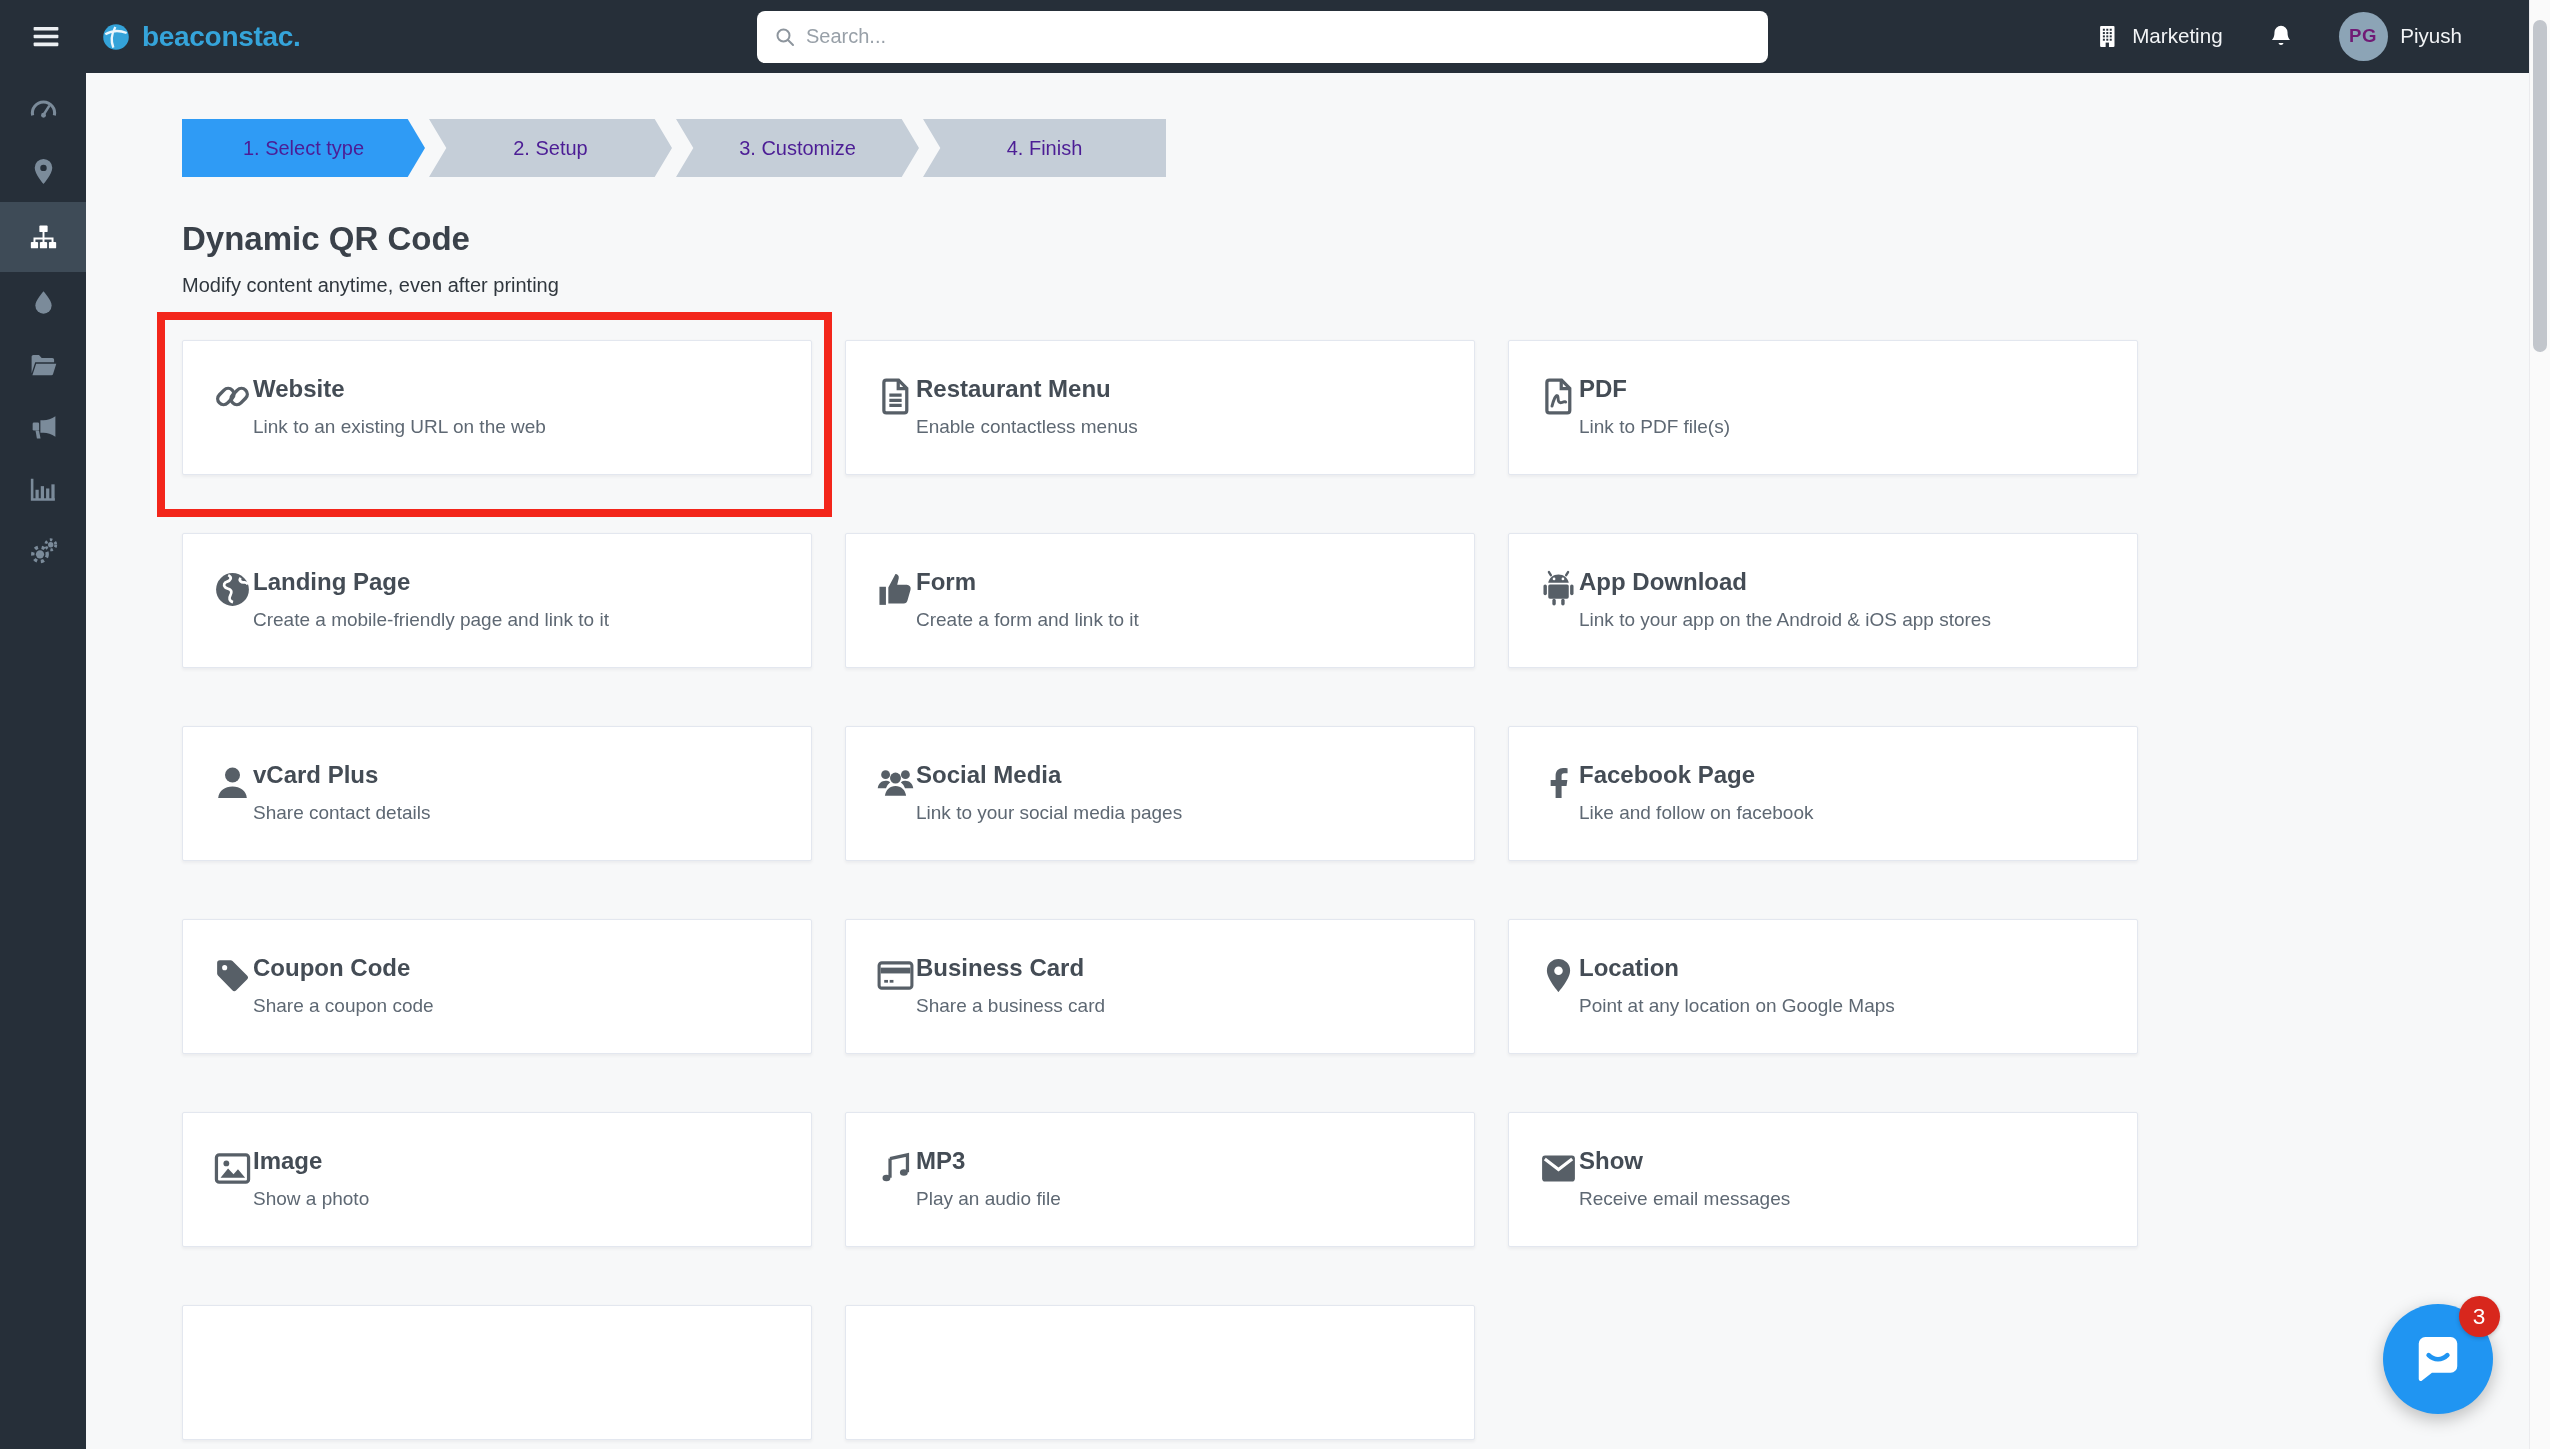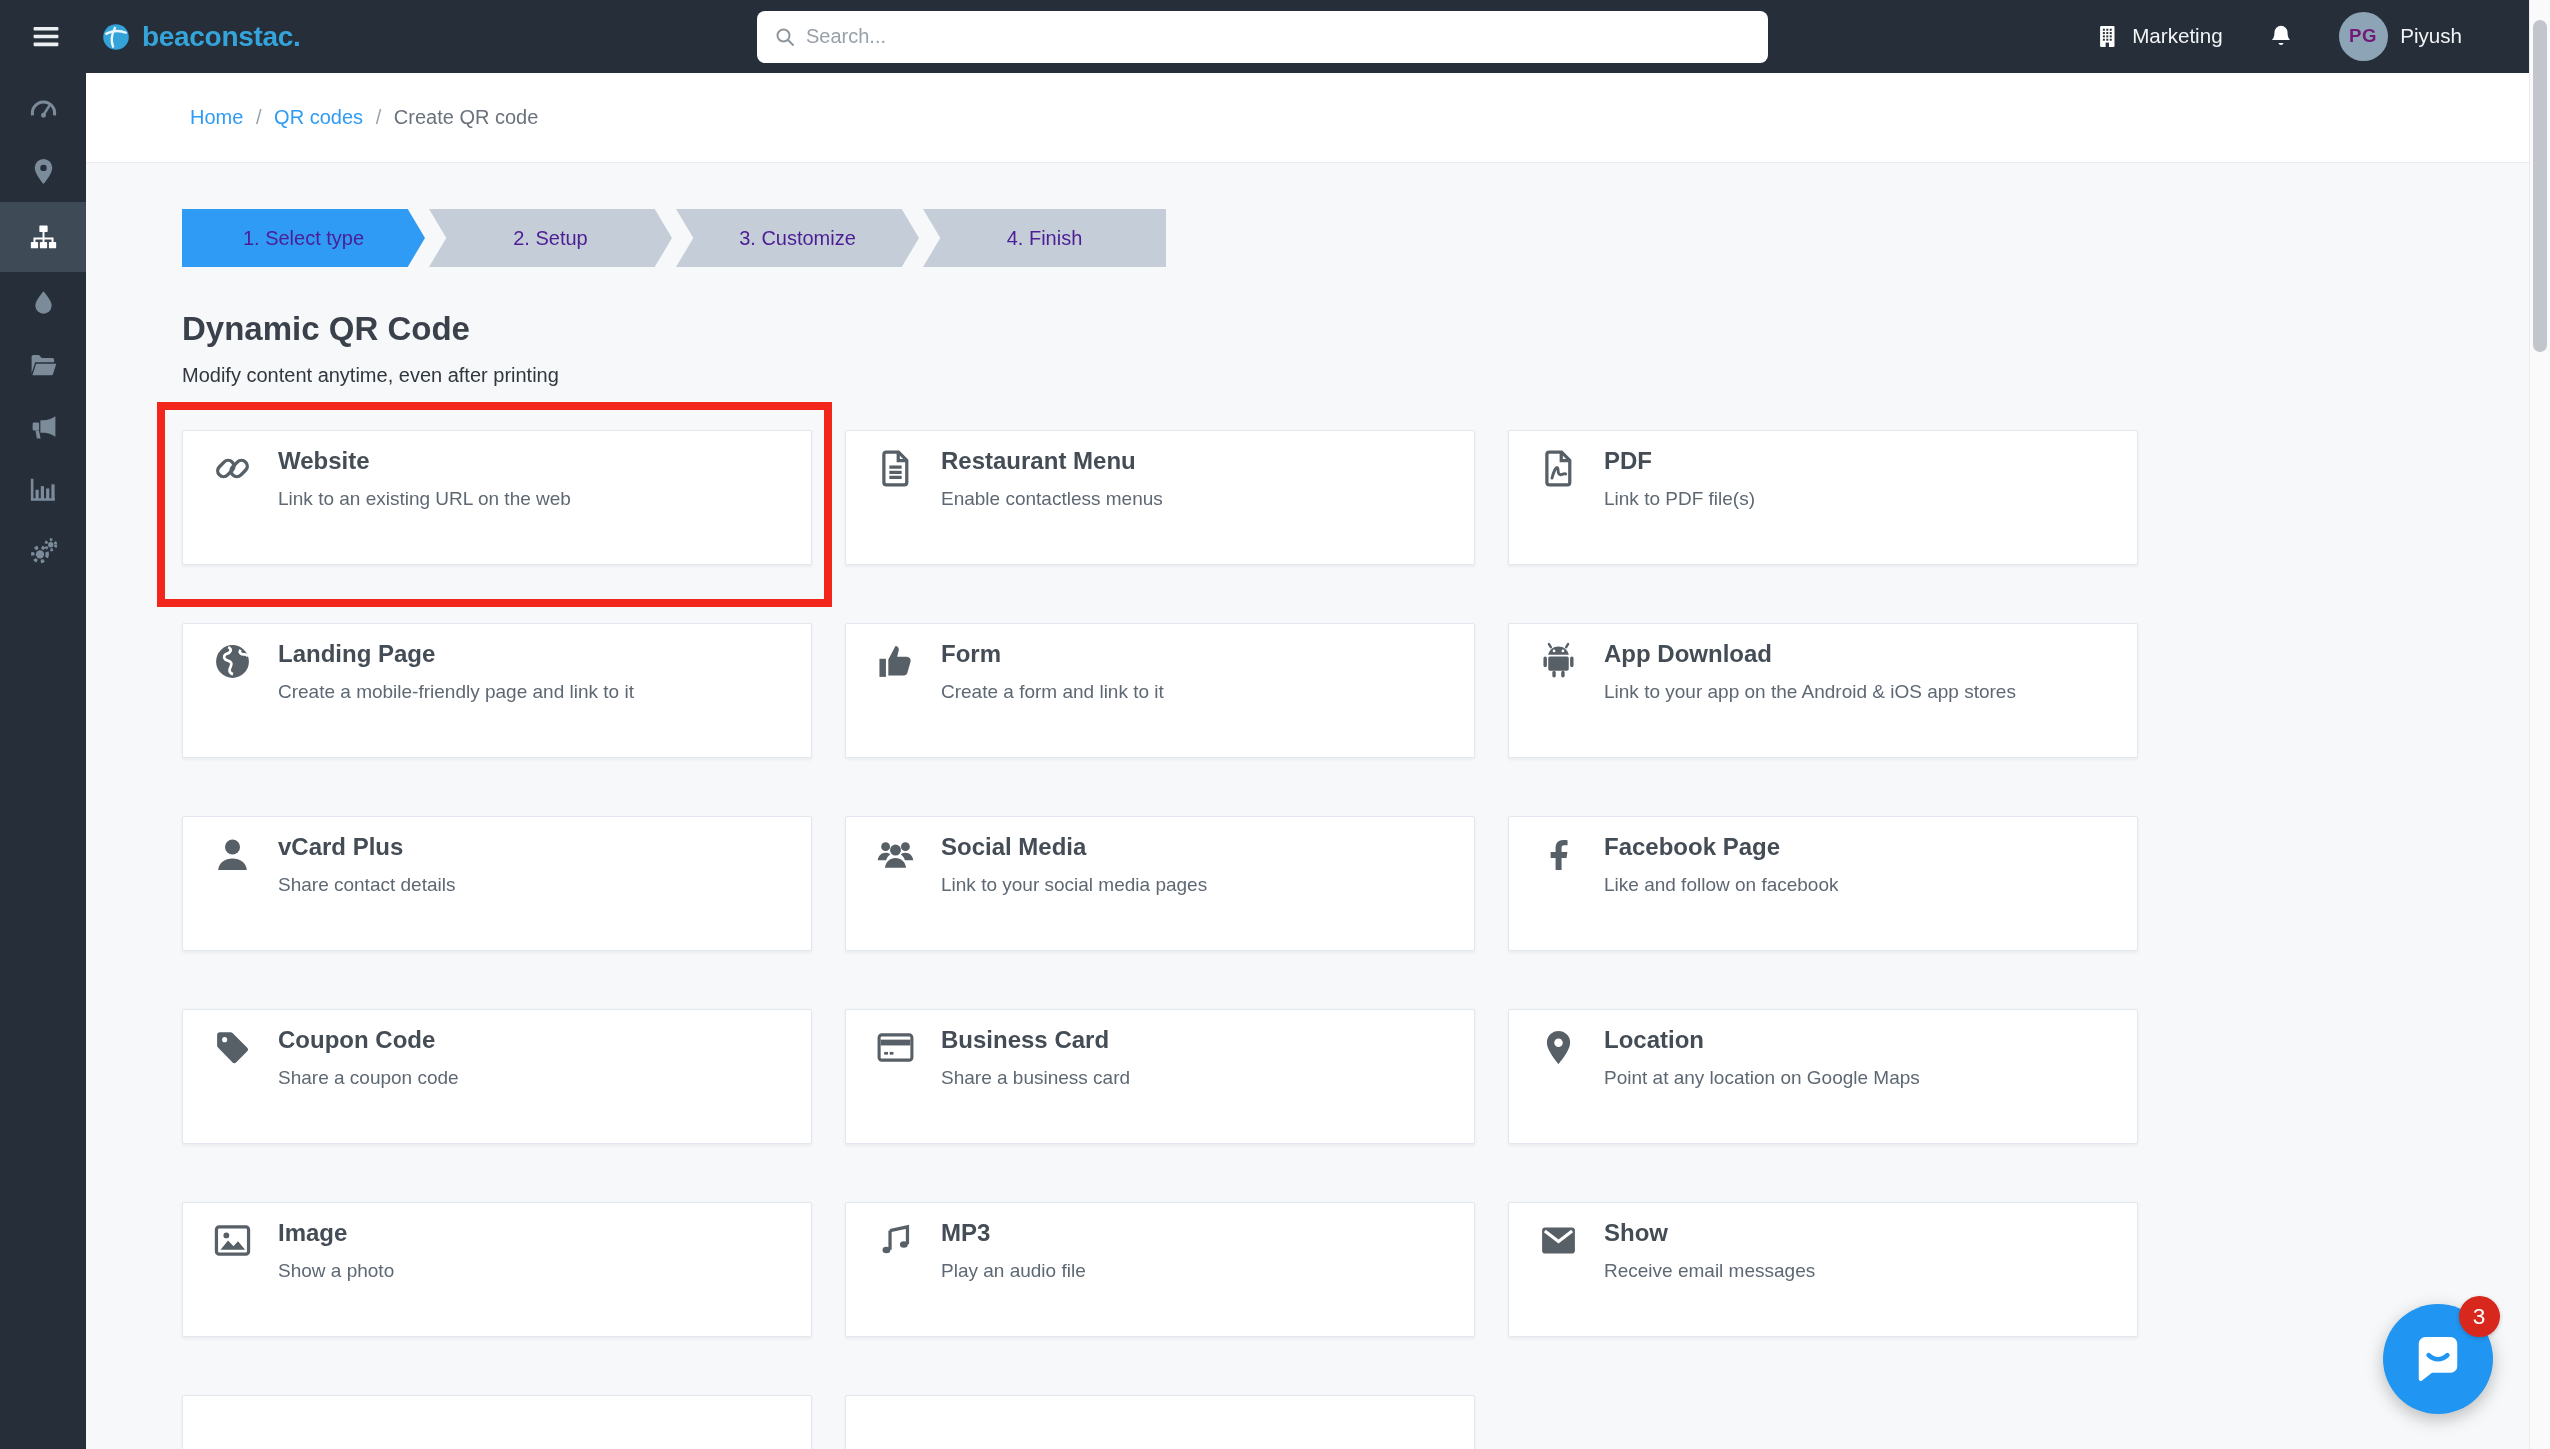--- a/index.html
+++ b/index.html
@@ -56,21 +56,21 @@
   .step { flex:0 0 243px; display:flex; align-items:center; justify-content:center; background:var(--wizard-inactive); color:#4c1d95; font-size:20px; font-weight:500;
           clip-path:polygon(0 0, calc(100% - 17.3px) 0, 100% 50%, calc(100% - 17.3px) 100%, 0 100%, 17.3px 50%); margin-left:4px; }
   .step:first-child { clip-path:polygon(0 0, calc(100% - 17.3px) 0, 100% 50%, calc(100% - 17.3px) 100%, 0 100%); margin-left:0; }
   .step:last-child { clip-path:polygon(0 0, 100% 0, 100% 100%, 0 100%, 17.3px 50%); }
   .step.active { background:var(--accent); }
 
   .page-title { margin-top:43px; font-size:33px; font-weight:600; color:#3a414a; }
   .page-subtitle { margin-top:16px; font-size:20px; color:#30373e; }
 
   .grid { position:relative; margin-top:43px; width:1954px; display:grid; grid-template-columns:repeat(3,630px); column-gap:33px; row-gap:58px; }
-  .card { background:#fff; border:0.7px solid #e3e7ef; border-radius:2px; min-height:135px; padding:14px 29px; display:flex; gap:25px; box-shadow:0 1.3px 3.3px rgba(45,55,75,0.06); cursor:pointer; }
+  .card { background:#fff; border:0.7px solid #e3e7ef; border-radius:2px; min-height:135px; padding:32px 29px; display:flex; box-shadow:0 1.3px 3.3px rgba(45,55,75,0.06); cursor:pointer; }
   .card-icon { flex:0 0 41px; width:41px; height:41px; color:#575f67; margin-top:2.7px; --pin-hole:#ffffff; }
   .card-icon svg { width:41px; height:41px; }
   .card h3 { font-size:24px; font-weight:600; color:#444c55; line-height:31px; }
   .card p { margin-top:8px; font-size:19px; color:#5e6873; line-height:29px; max-width:465px; }
 
   .red-box { position:absolute; left:-24.6px; top:-28px; width:675px; height:205px; border:8.6px solid var(--annotation-red); pointer-events:none; z-index:5; }
 
   
   .chat-fab { position:absolute; left:2383px; top:1304px; width:110px; height:110px; border-radius:50%; background:var(--chat-blue); box-shadow:0 5.3px 17.3px rgba(0,0,0,.25); display:flex; align-items:center; justify-content:center; z-index:40; cursor:pointer; }
   .chat-fab svg { width:66px; height:66px; }
@@ -197,23 +197,20 @@
       <svg viewBox="0 0 24 24">
         <circle cx="9.3" cy="14.2" r="3.2" fill="currentColor"></circle>
         <circle cx="9.3" cy="14.2" r="5.6" fill="none" stroke="currentColor" stroke-width="2.6" stroke-dasharray="2.6 2.9"></circle>
         <circle cx="17.6" cy="6.8" r="2.1" fill="currentColor"></circle>
         <circle cx="17.6" cy="6.8" r="3.9" fill="none" stroke="currentColor" stroke-width="2.2" stroke-dasharray="2 2.3"></circle>
       </svg>
     </div>
   </nav>
 
 <main class="main">
-  <div class="breadcrumb-bar">
-    <div class="breadcrumb" id="breadcrumb"><a class="crumb-link" href="#">Home</a><span class="crumb-sep">/</span><a class="crumb-link" href="#">QR codes</a><span class="crumb-sep">/</span><span class="crumb-current">Create QR code</span></div>
-  </div>
 
   <div class="content">
     <div class="wizard" id="wizard">
         <div class="step active">1. Select type</div>
         <div class="step">2. Setup</div>
         <div class="step">3. Customize</div>
         <div class="step">4. Finish</div>
       </div>
 
     <h1 class="page-title">Dynamic QR Code</h1>

